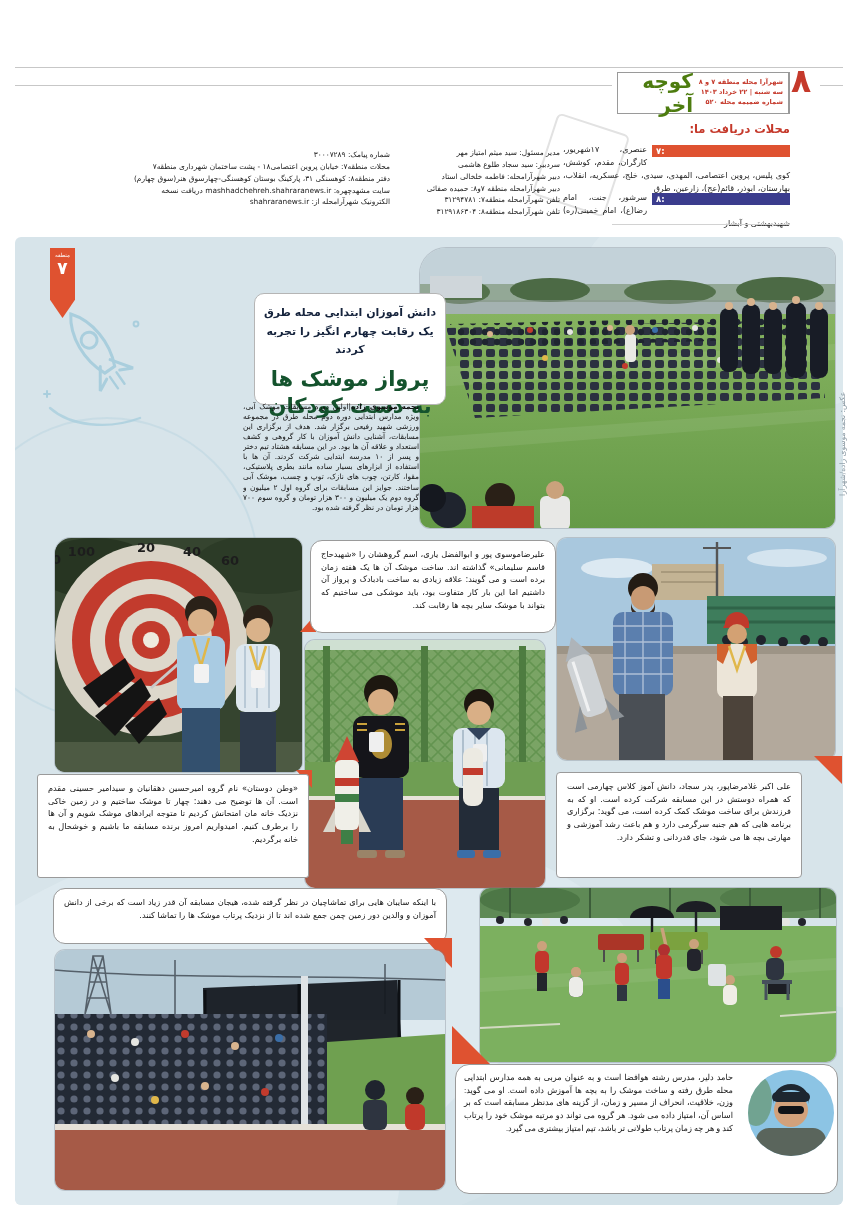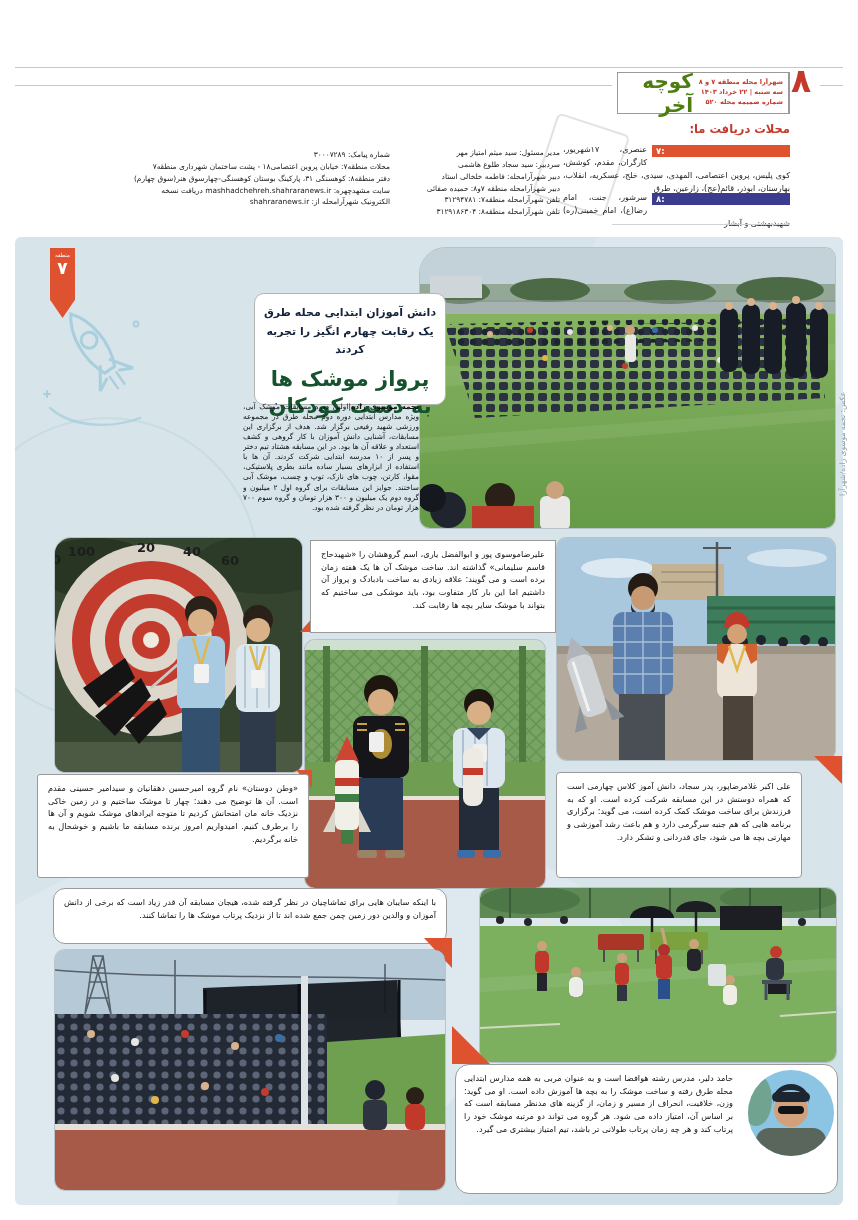--- a/index.html
+++ b/index.html
@@ -29,27 +29,27 @@
   
   .headline-card{background:#fff;border:1px solid #b5b5b5;border-radius:10px;text-align:center;padding-top:10px;box-sizing:border-box;}
   .kicker{color:#15233c;font-weight:bold;font-size:11px;line-height:1.7;}
   .headline{color:#14532d;font-weight:bold;font-size:21px;line-height:1.3;margin-top:6px;}
   .lead{font-size:7.4px;line-height:1.36;color:#101010;overflow:hidden;}
   .lead b{font-weight:bold;}
   .photo{border-radius:10px;overflow:hidden;box-shadow:0 0 0 1px rgba(120,130,140,.35);}
   .photo svg{display:block;width:100%;height:100%;}
   .credit{writing-mode:vertical-rl;transform:rotate(180deg);font-size:7.5px;color:#8b9aa4;letter-spacing:.5px;}
   .callout{background:#fff;border:1px solid #9a9a9a;font-size:8.2px;line-height:1.55;color:#131313;padding:7px 10px;box-sizing:border-box;}
-  .r8{border-radius:0;} .r4{border-radius:4px;} .r12{border-radius:12px;} .r14{border-radius:14px;}
+  .r8{border-radius:12px;} .r4{border-radius:4px;} .r12{border-radius:12px;} .r14{border-radius:14px;}
   .tri{background:#df5230;}
   .tri.tr{clip-path:polygon(0 0,100% 0,100% 100%);}
   .tri.bl{clip-path:polygon(0 0,0 100%,100% 100%);}
   .tri.blq{clip-path:polygon(0 100%,100% 100%,100% 0);}
   .avatar{border-radius:50%;overflow:hidden;box-shadow:0 0 0 2px #fff;}
-  .trainer-text{padding-left:8px;padding-right:12px;}
+  .trainer-text{padding-left:8px;padding-right:12px;font-family:Liberation Serif, serif;}
 </style>
 </head>
 <body>
 
 <div class="abs hairline" style="left:15px;top:67px;width:828px;"></div>
 <div class="abs hairline" style="left:15px;top:85px;width:597px;"></div>
 <div class="abs hairline" style="left:820px;top:85px;width:23px;"></div>
 
 <div class="abs penta" style="left:543px;top:122px;width:72px;height:82px;"></div>
 

